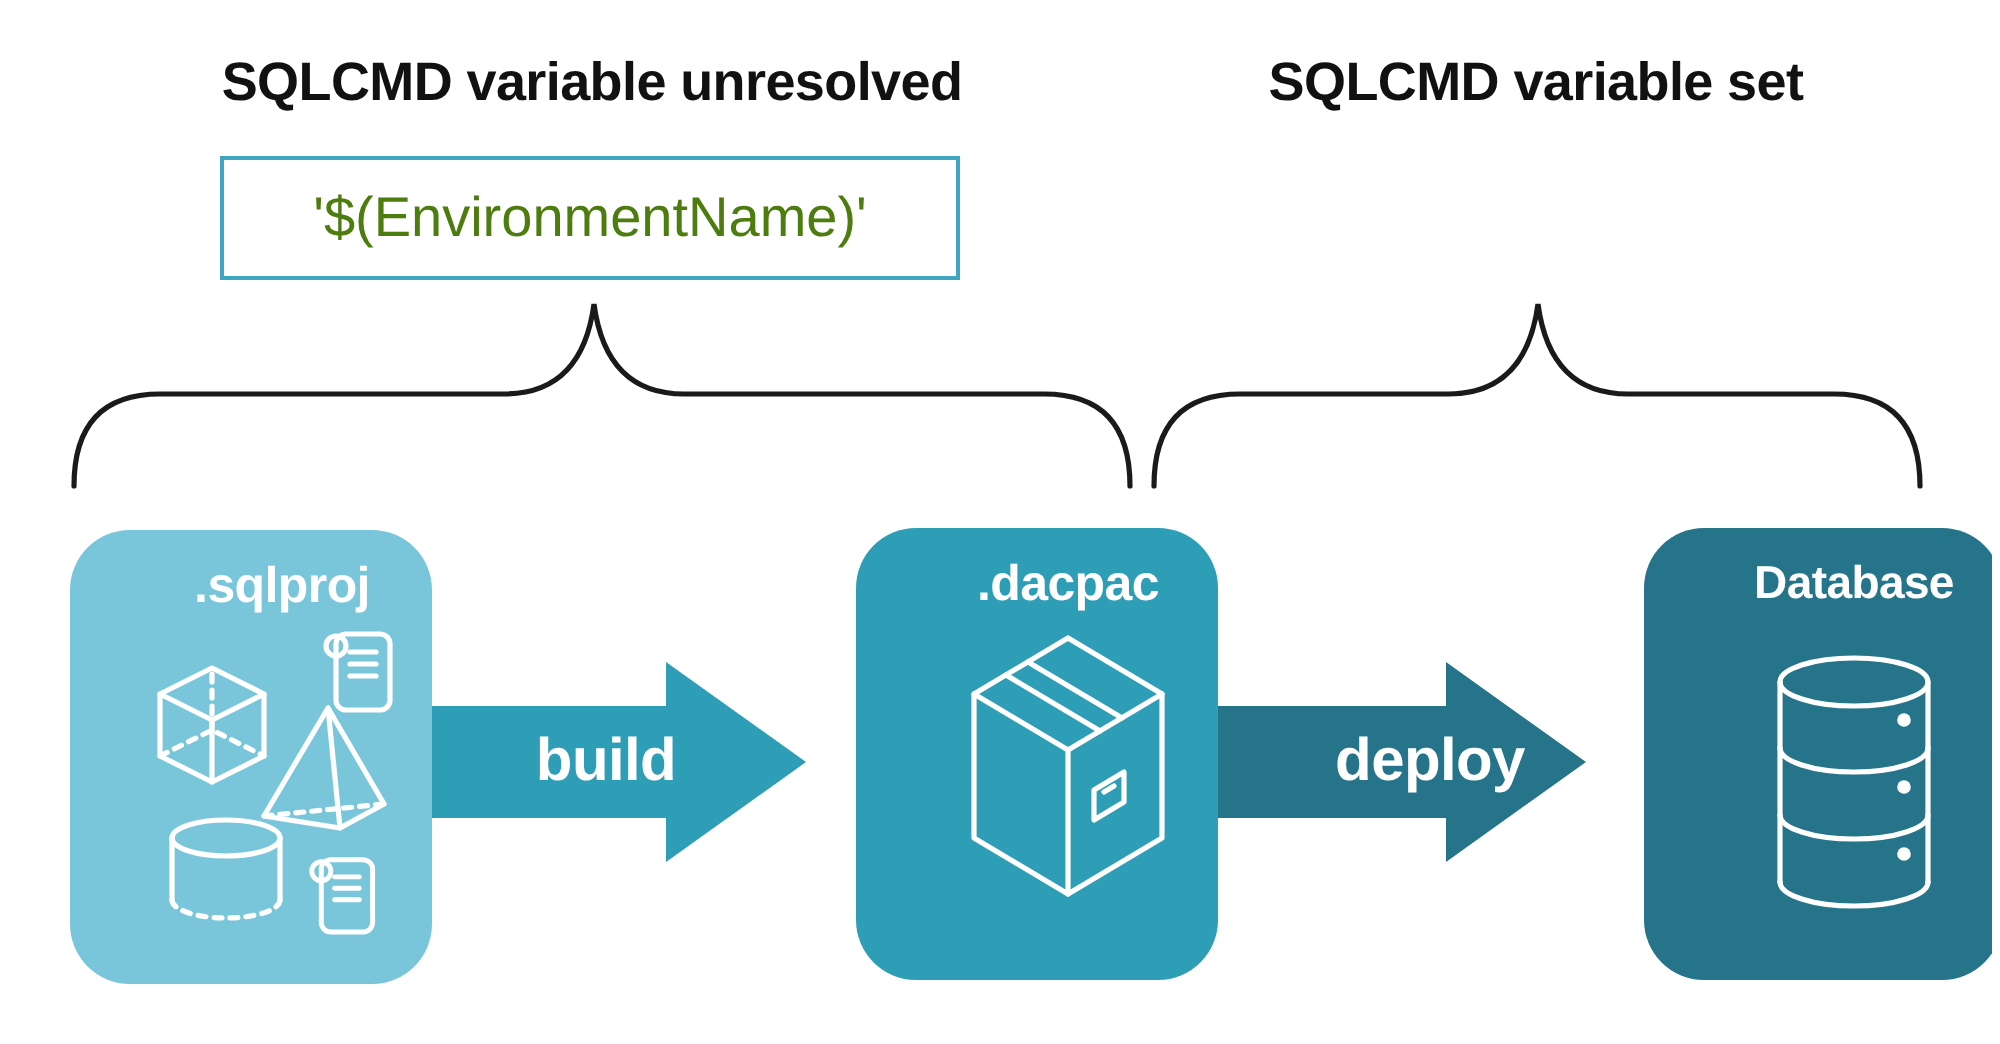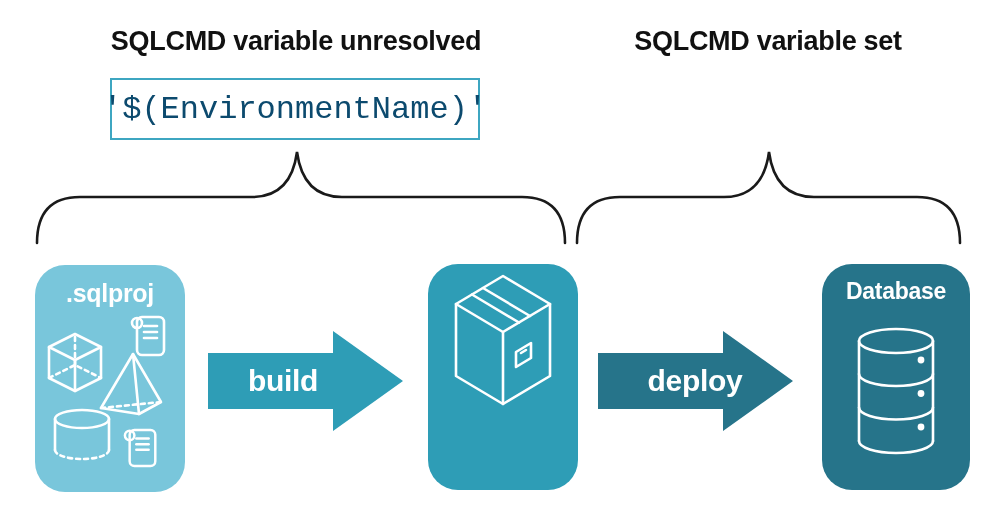--- a/index.html
+++ b/index.html
@@ -11,41 +11,41 @@
            font-size:27px;color:#111;letter-spacing:-0.3px;}
   #heading-left{left:96px;width:400px;}
   #heading-right{left:568px;width:400px;}
 
   
   .codebox{position:absolute;top:78px;height:62px;border:2px solid #3EA6C1;
            background:#fff;display:flex;align-items:center;justify-content:center;
            box-sizing:border-box;}
   #codebox-left{left:110px;width:370px;}
   #codebox-right{left:668px;width:202px;}
-  .code{font-family:Liberation Mono, monospace;
-        font-size:32px;color:#0c4a6e;white-space:pre;}
+  .code{font-family:Liberation Sans, sans-serif;
+        font-size:28px;color:#4d7c0f;white-space:pre;}
 
   
   .layer{position:absolute;left:0;top:0;}
   .brace{fill:none;stroke:#1a1a1a;stroke-width:2.6px;stroke-linecap:round;}
 
   
-  .card{position:absolute;border-radius:30px;color:#fff;text-align:center;}
+  .card{position:absolute;border-radius:30px;color:#fff;text-align:center;padding-left:31px;}
   .card-label{font-weight:700;font-size:25px;margin-top:14px;letter-spacing:-0.3px;}
   #card-sqlproj{left:35px;top:265px;width:150px;height:227px;background:#79C6DB;}
   #card-dacpac{left:428px;top:264px;width:150px;height:226px;background:#2E9DB6;}
   #card-database{left:822px;top:264px;width:148px;height:226px;background:#26748A;}
   #card-database .card-label{font-size:23px;}
   .card-icon{display:block;margin:2px auto 0;}
   .icon-stroke{fill:none;stroke:#fff;stroke-width:2.6;stroke-linecap:round;stroke-linejoin:round;}
   .dash{stroke-dasharray:4 4;}
 
   
   .arrow-label{position:absolute;width:150px;text-align:center;color:#fff;
-               font-weight:700;font-size:30px;top:364px;letter-spacing:-0.3px;}
+               font-weight:700;font-size:30px;top:364px;letter-spacing:-0.3px;margin-left:20px;}
   #label-build{left:208px;}
   #label-deploy{left:620px;}
 </style>
 </head>
 <body>
 
 <div class="canvas">
 
   <div class="heading" id="heading-left">SQLCMD variable unresolved</div>
   <div class="heading" id="heading-right">SQLCMD variable set</div>
@@ -101,20 +101,21 @@
         <rect x="7" y="2" width="27" height="38" rx="5"></rect>
         <circle cx="7" cy="8" r="5"></circle>
         <line x1="14" y1="11" x2="27" y2="11"></line>
         <line x1="14" y1="17" x2="27" y2="17"></line>
         <line x1="14" y1="23" x2="27" y2="23"></line>
       </g>
     </svg>
   </div>
 
   <div class="card" id="card-dacpac">
+    <div class="card-label">.dacpac</div>
     <svg class="card-icon" width="150" height="160" viewBox="0 0 150 160">
       <g class="icon-stroke" transform="translate(0,8)">
         <path d="M75 2 L122 30 V102 L75 130 L28 102 V30 Z"></path>
         <path d="M28 30 L75 58 L122 30"></path>
         <path d="M75 58 V130"></path>
         <path d="M55 14 L102 42"></path>
         <path d="M44 20.5 L91 48.5"></path>
         <path d="M88 78 L103 69 V84 L88 93 Z"></path>
         <path d="M93 79 L98 76"></path>
       </g>

